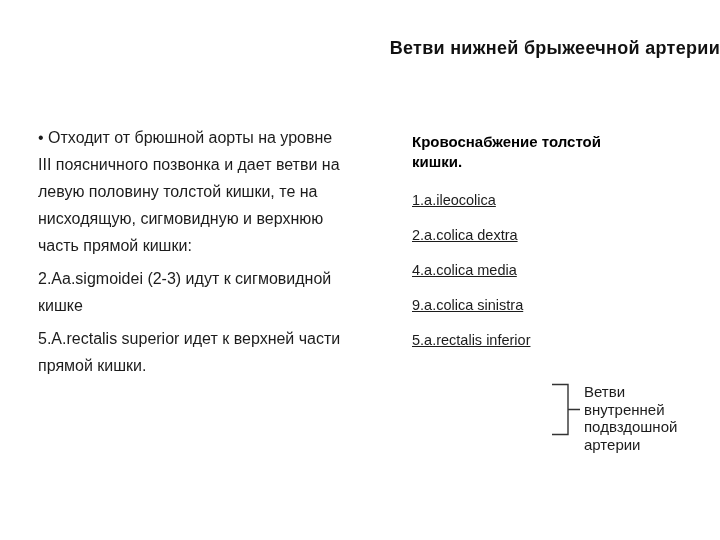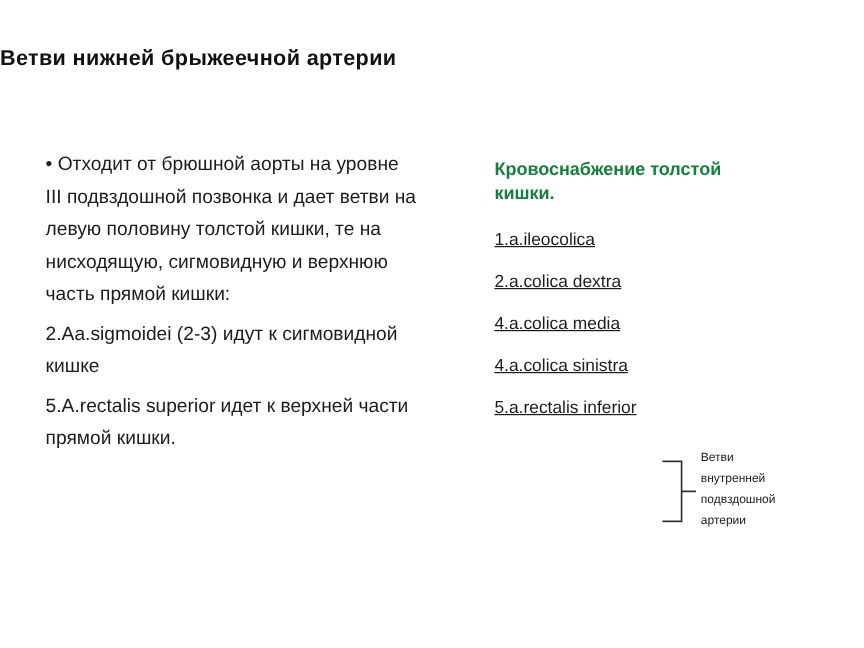--- a/index.html
+++ b/index.html
@@ -11,21 +11,21 @@
     background: #ffffff;
     font-family: "Liberation Sans", "DejaVu Sans", sans-serif;
     color: #1c1c1c;
     overflow: hidden;
   }
   .slide-title {
     position: absolute;
     top: 38px;
     left: 0;
     width: 100%;
-    text-align: left;
+    text-align: right;
     font-size: 18px;
     font-weight: bold;
     letter-spacing: 0.3px;
     color: #111111;
   }
   .left-col {
     position: absolute;
     left: 38px;
     top: 124px;
     width: 368px;
@@ -40,71 +40,71 @@
     position: absolute;
     left: 412px;
     top: 132px;
     width: 230px;
   }
   .right-heading {
     font-size: 15px;
     font-weight: bold;
     line-height: 20px;
     margin-bottom: 18px;
-    color: #15803d;
+    color: #000000;
   }
   .artery-item {
     font-size: 14.5px;
     line-height: 21px;
     margin-bottom: 14px;
     text-decoration: underline;
   }
   .bracket {
     position: absolute;
     left: 548px;
     top: 383px;
     width: 34px;
     height: 53px;
   }
   .bracket-label {
     position: absolute;
     left: 584px;
-    top: 373px;
+    top: 383px;
     width: 110px;
-    font-size: 10px;
+    font-size: 15px;
     line-height: 17.5px;
     white-space: pre-line;
   }
 </style>
 </head>
 <body>
 
 <div class="slide">
 
   <h1 class="slide-title">Ветви нижней брыжеечной артерии</h1>
 
   <section class="left-col">
     <p>• Отходит от брюшной аорты на уровне
-III подвздошной позвонка и дает ветви на
+III поясничного позвонка и дает ветви на
 левую половину толстой кишки, те на
 нисходящую, сигмовидную и верхнюю
 часть прямой кишки:</p>
     <p>2.Aa.sigmoidei (2-3) идут к сигмовидной
 кишке</p>
     <p>5.A.rectalis superior идет к верхней части
 прямой кишки.</p>
   </section>
 
   <section class="right-col">
     <h2 class="right-heading">Кровоснабжение толстой кишки.</h2>
     <div class="artery-list">
       <div class="artery-item">1.a.ileocolica</div>
       <div class="artery-item">2.a.colica dextra</div>
       <div class="artery-item">4.a.colica media</div>
-      <div class="artery-item">4.a.colica sinistra</div>
+      <div class="artery-item">9.a.colica sinistra</div>
       <div class="artery-item">5.a.rectalis inferior</div>
     </div>
   </section>
 
   <svg class="bracket" viewBox="0 0 34 53" aria-hidden="true">
     <path d="M4 1.5 H20 V51.5 H4 M20 26.5 H32" stroke="#333333" stroke-width="1.4" fill="none"></path>
   </svg>
 
   <div class="bracket-label">Ветви
 внутренней

